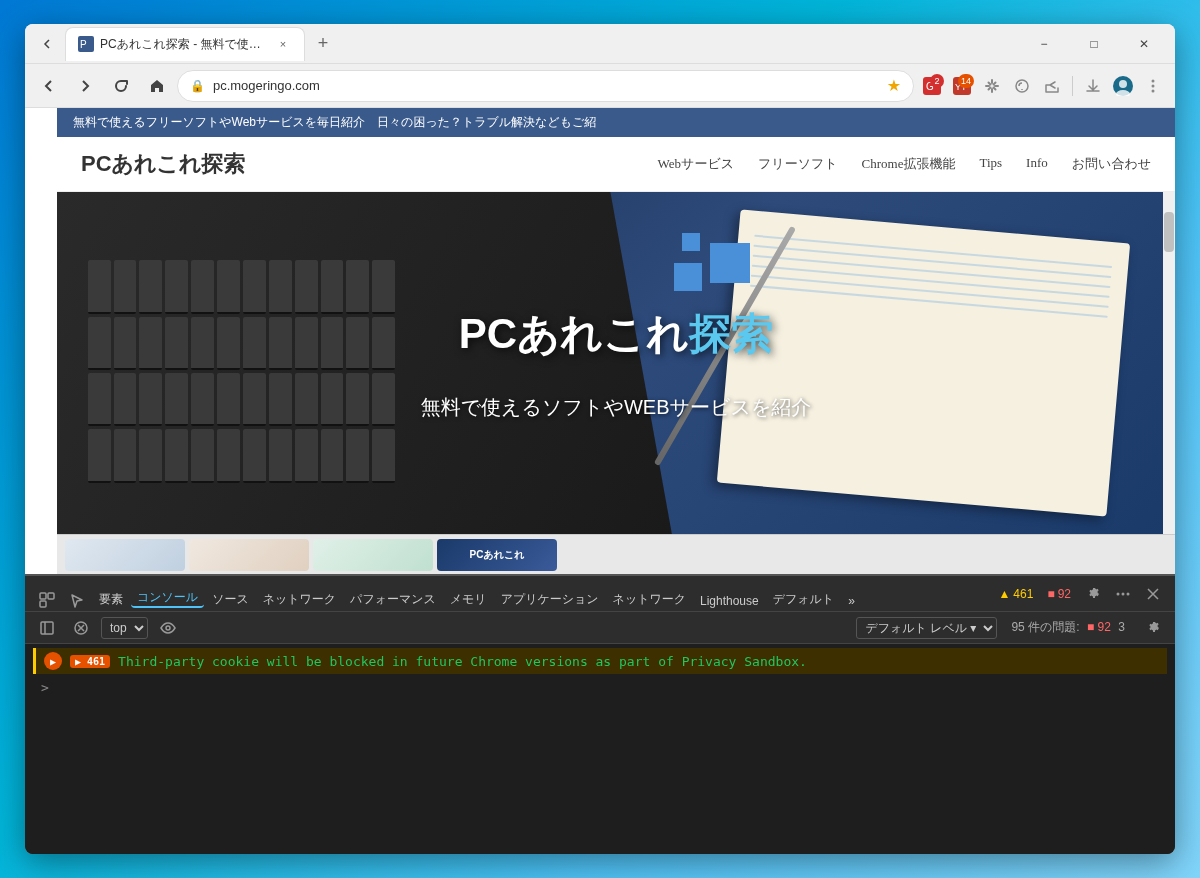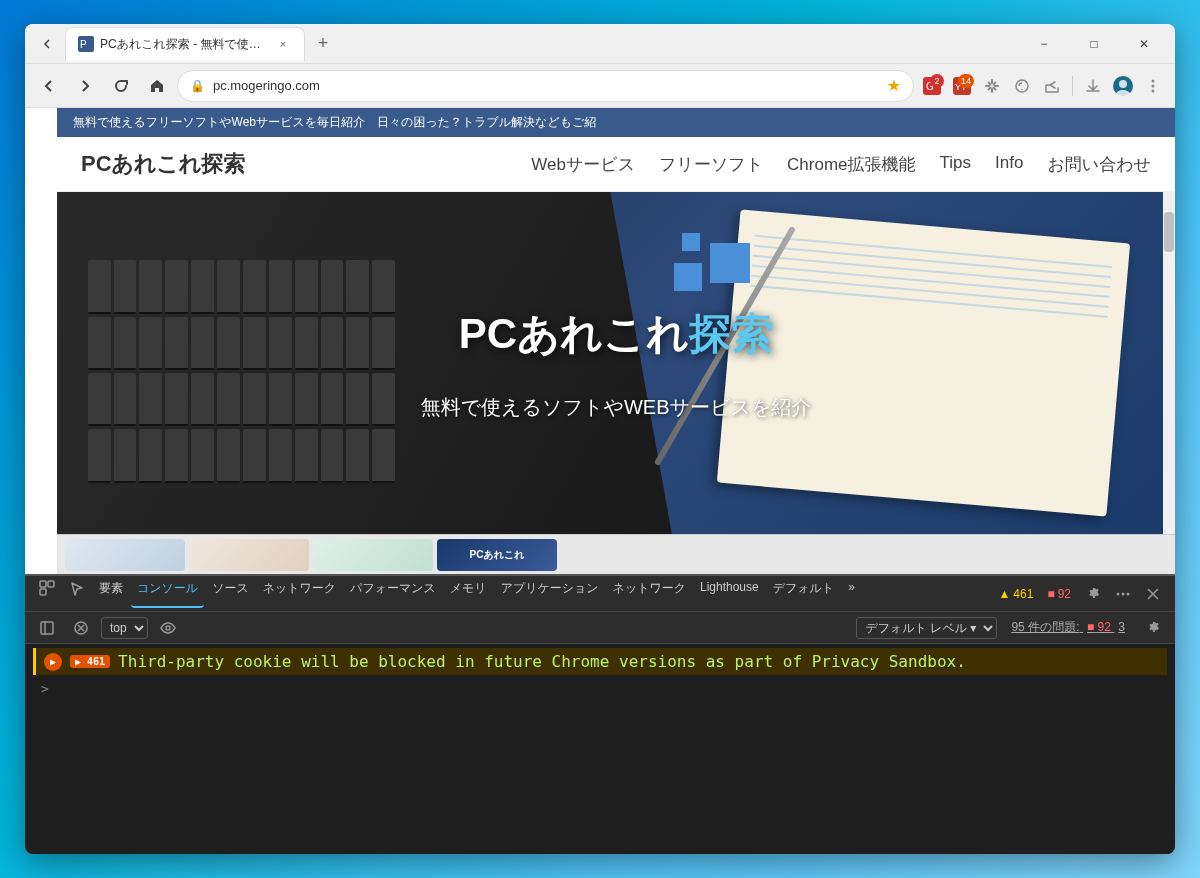--- a/index.html
+++ b/index.html
@@ -238,22 +238,23 @@
     }
     .site-logo {
       font-size: 22px;
       font-weight: bold;
       color: #333;
       margin-right: auto;
     }
     .site-nav {
       display: flex;
       gap: 24px;
-      font-size: 17px;
+      font-size: 13px;
       color: #444;
+      font-family: Liberation Serif, serif;
     }
     .site-nav span {
       cursor: pointer;
     }
     .site-hero {
       flex: 1;
       background: linear-gradient(135deg, #1a2a4a 0%, #2d4a7a 50%, #1a3a6a 100%);
       position: relative;
       overflow: hidden;
       min-height: 250px;
@@ -423,21 +424,21 @@
       height: 36px;
       padding: 0 8px;
       gap: 2px;
       border-bottom: 1px solid #444;
       flex-shrink: 0;
     }
     .dt-btn {
       height: 28px;
       padding: 0 6px;
       display: flex;
-      align-items: flex-start;
+      align-items: flex-end;
       justify-content: center;
       cursor: pointer;
       color: #ccc;
       font-size: 12px;
       border-radius: 4px;
       white-space: nowrap;
       gap: 4px;
     }
     .dt-btn.active {
       color: #4fc3f7;
@@ -545,21 +546,20 @@
     }
     .secondary-bar-right {
       display: flex;
       align-items: center;
       gap: 14px;
       margin-left: auto;
     }
     .issues-text {
       color: #aaa;
       font-size: 12px;
-      text-decoration: underline;
     }
   </style>
 </head>
 <body>
 
 <div class="window">
 
   <div class="title-bar">
     <div class="tab-strip">
       <div class="tab-arrow">
@@ -896,19 +896,19 @@
               <path d="M8 10a2 2 0 1 0 0-4 2 2 0 0 0 0 4zm5.7-2.5l-1.1-.6c.1-.3.1-.6.1-.9 0-.3 0-.6-.1-.9l1.1-.6-1-1.7-1.1.6c-.5-.4-1-.7-1.6-.9V2h-2v1.5c-.6.2-1.1.5-1.6.9L5.3 3.8l-1 1.7 1.1.6c-.1.3-.1.6-.1.9 0 .3 0 .6.1.9L4.3 8.5l1 1.7 1.1-.6c.5.4 1 .7 1.6.9V12h2v-1.5c.6-.2 1.1-.5 1.6-.9l1.1.6 1-1.7z"></path>
             </svg>
           </div>
         </div>
       </div>
 
       <div class="devtools-content">
         <div class="console-warning">
           <div class="warn-badge-icon">▶</div>
           <span class="warn-badge">▶ 461</span>
-          <span style="color:#bef264; font-family:monospace; font-size:16px;">Third-party cookie will be blocked in future Chrome versions as part of Privacy Sandbox.</span>
+          <span style="color:#22c55e; font-family:monospace; font-size:13px;">Third-party cookie will be blocked in future Chrome versions as part of Privacy Sandbox.</span>
         </div>
         <div class="console-prompt">&gt;</div>
       </div>
     </div>
   </div>
 </div>
 
 </body></html>

